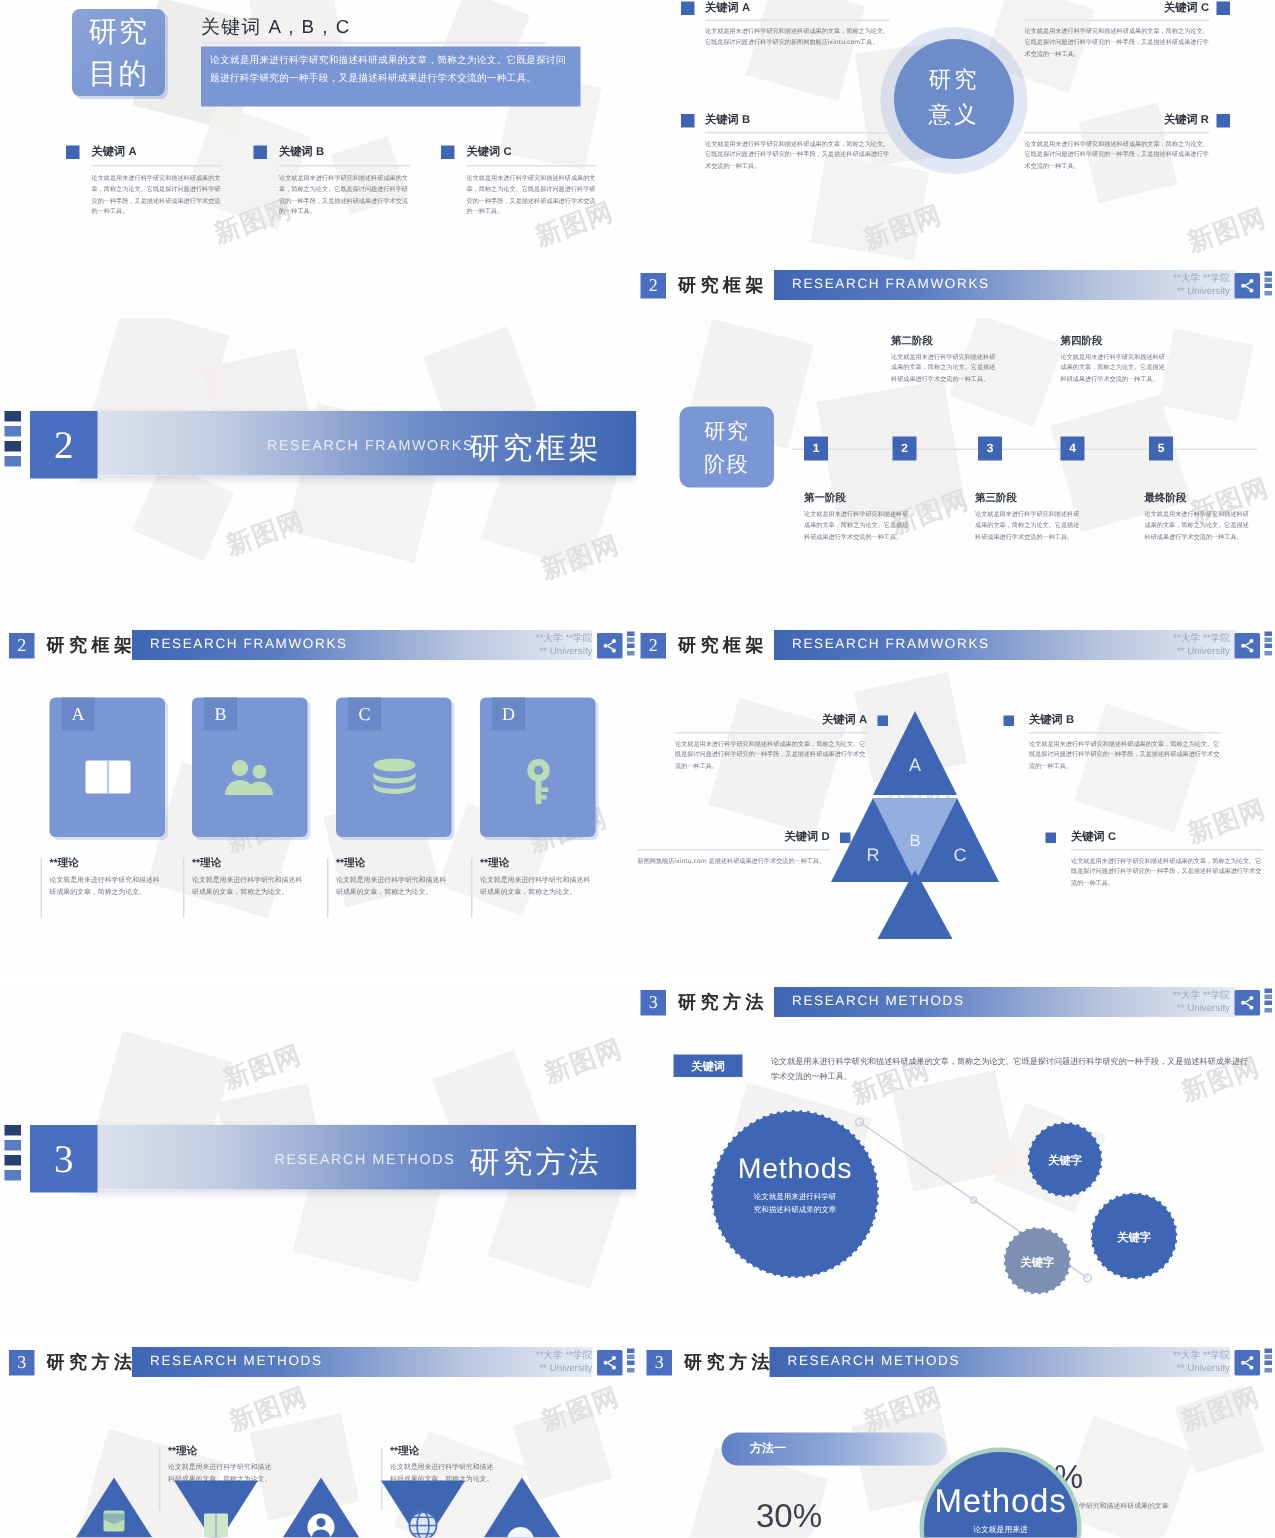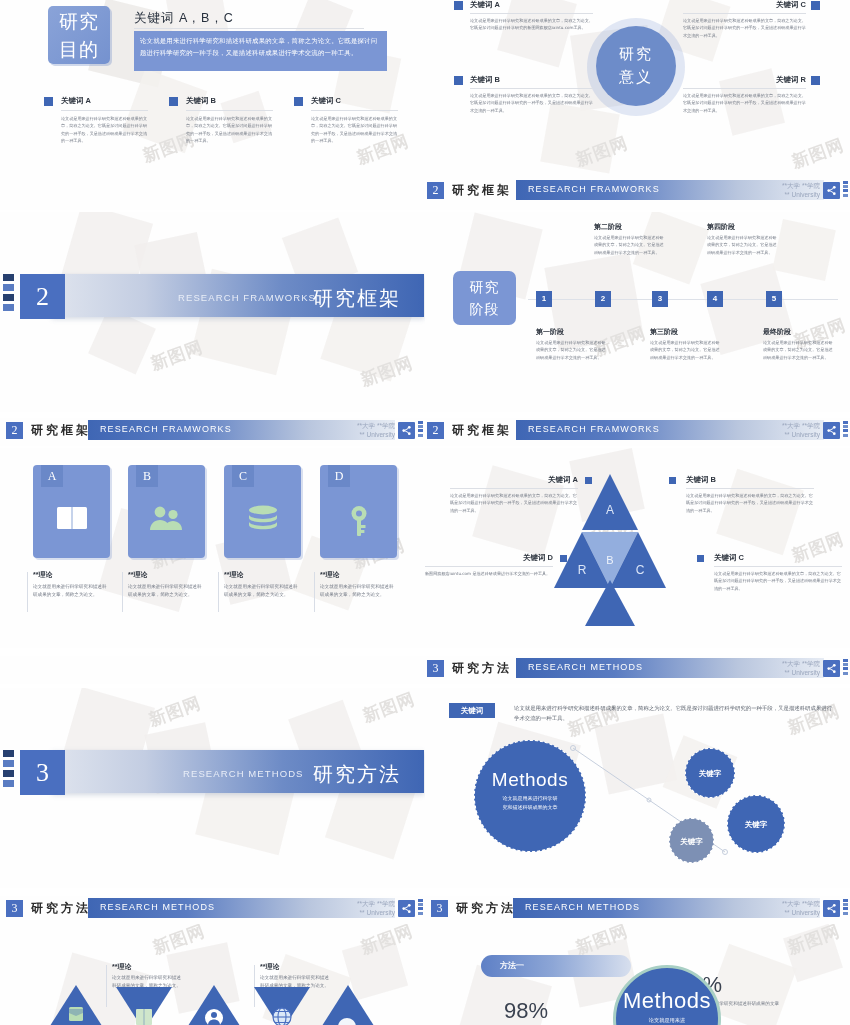--- a/index.html
+++ b/index.html
@@ -769,21 +769,21 @@
       <i style="left:40px;top:50px;width:78px;height:76px;transform:rotate(16deg);background:#f2f0ee;"></i>
       <i style="left:148px;top:20px;width:60px;height:58px;transform:rotate(-12deg);background:#f1efed;"></i>
       <i style="left:290px;top:30px;width:72px;height:70px;transform:rotate(20deg);background:#f3f1ef;"></i>
       <i style="left:364px;top:6px;width:48px;height:46px;transform:rotate(-18deg);background:#f2f0ee;"></i>
     </div>
     <span class="wm" style="left:150px;top:4px;">新图网</span>
     <span class="wm" style="left:362px;top:4px;">新图网</span>
   </div>
 
   <div class="m2-pill">方法一</div>
-  <div class="pct" style="left:504px;top:998px;">98%</div>
+  <div class="pct" style="left:504px;top:998px;">30%</div>
   <div class="pct" style="left:678px;top:972px;">65%</div>
   <div class="pct-b body-txt2" style="position:absolute;left:678px;top:1000px;width:120px;">论文就是用来进行科学研究和描述科研成果的文章</div>
   <div class="m2-core">
     <div class="ttl">Methods</div>
     <div class="sub">论文就是用来进</div>
   </div>
 
 </div>
 
 </body></html>

